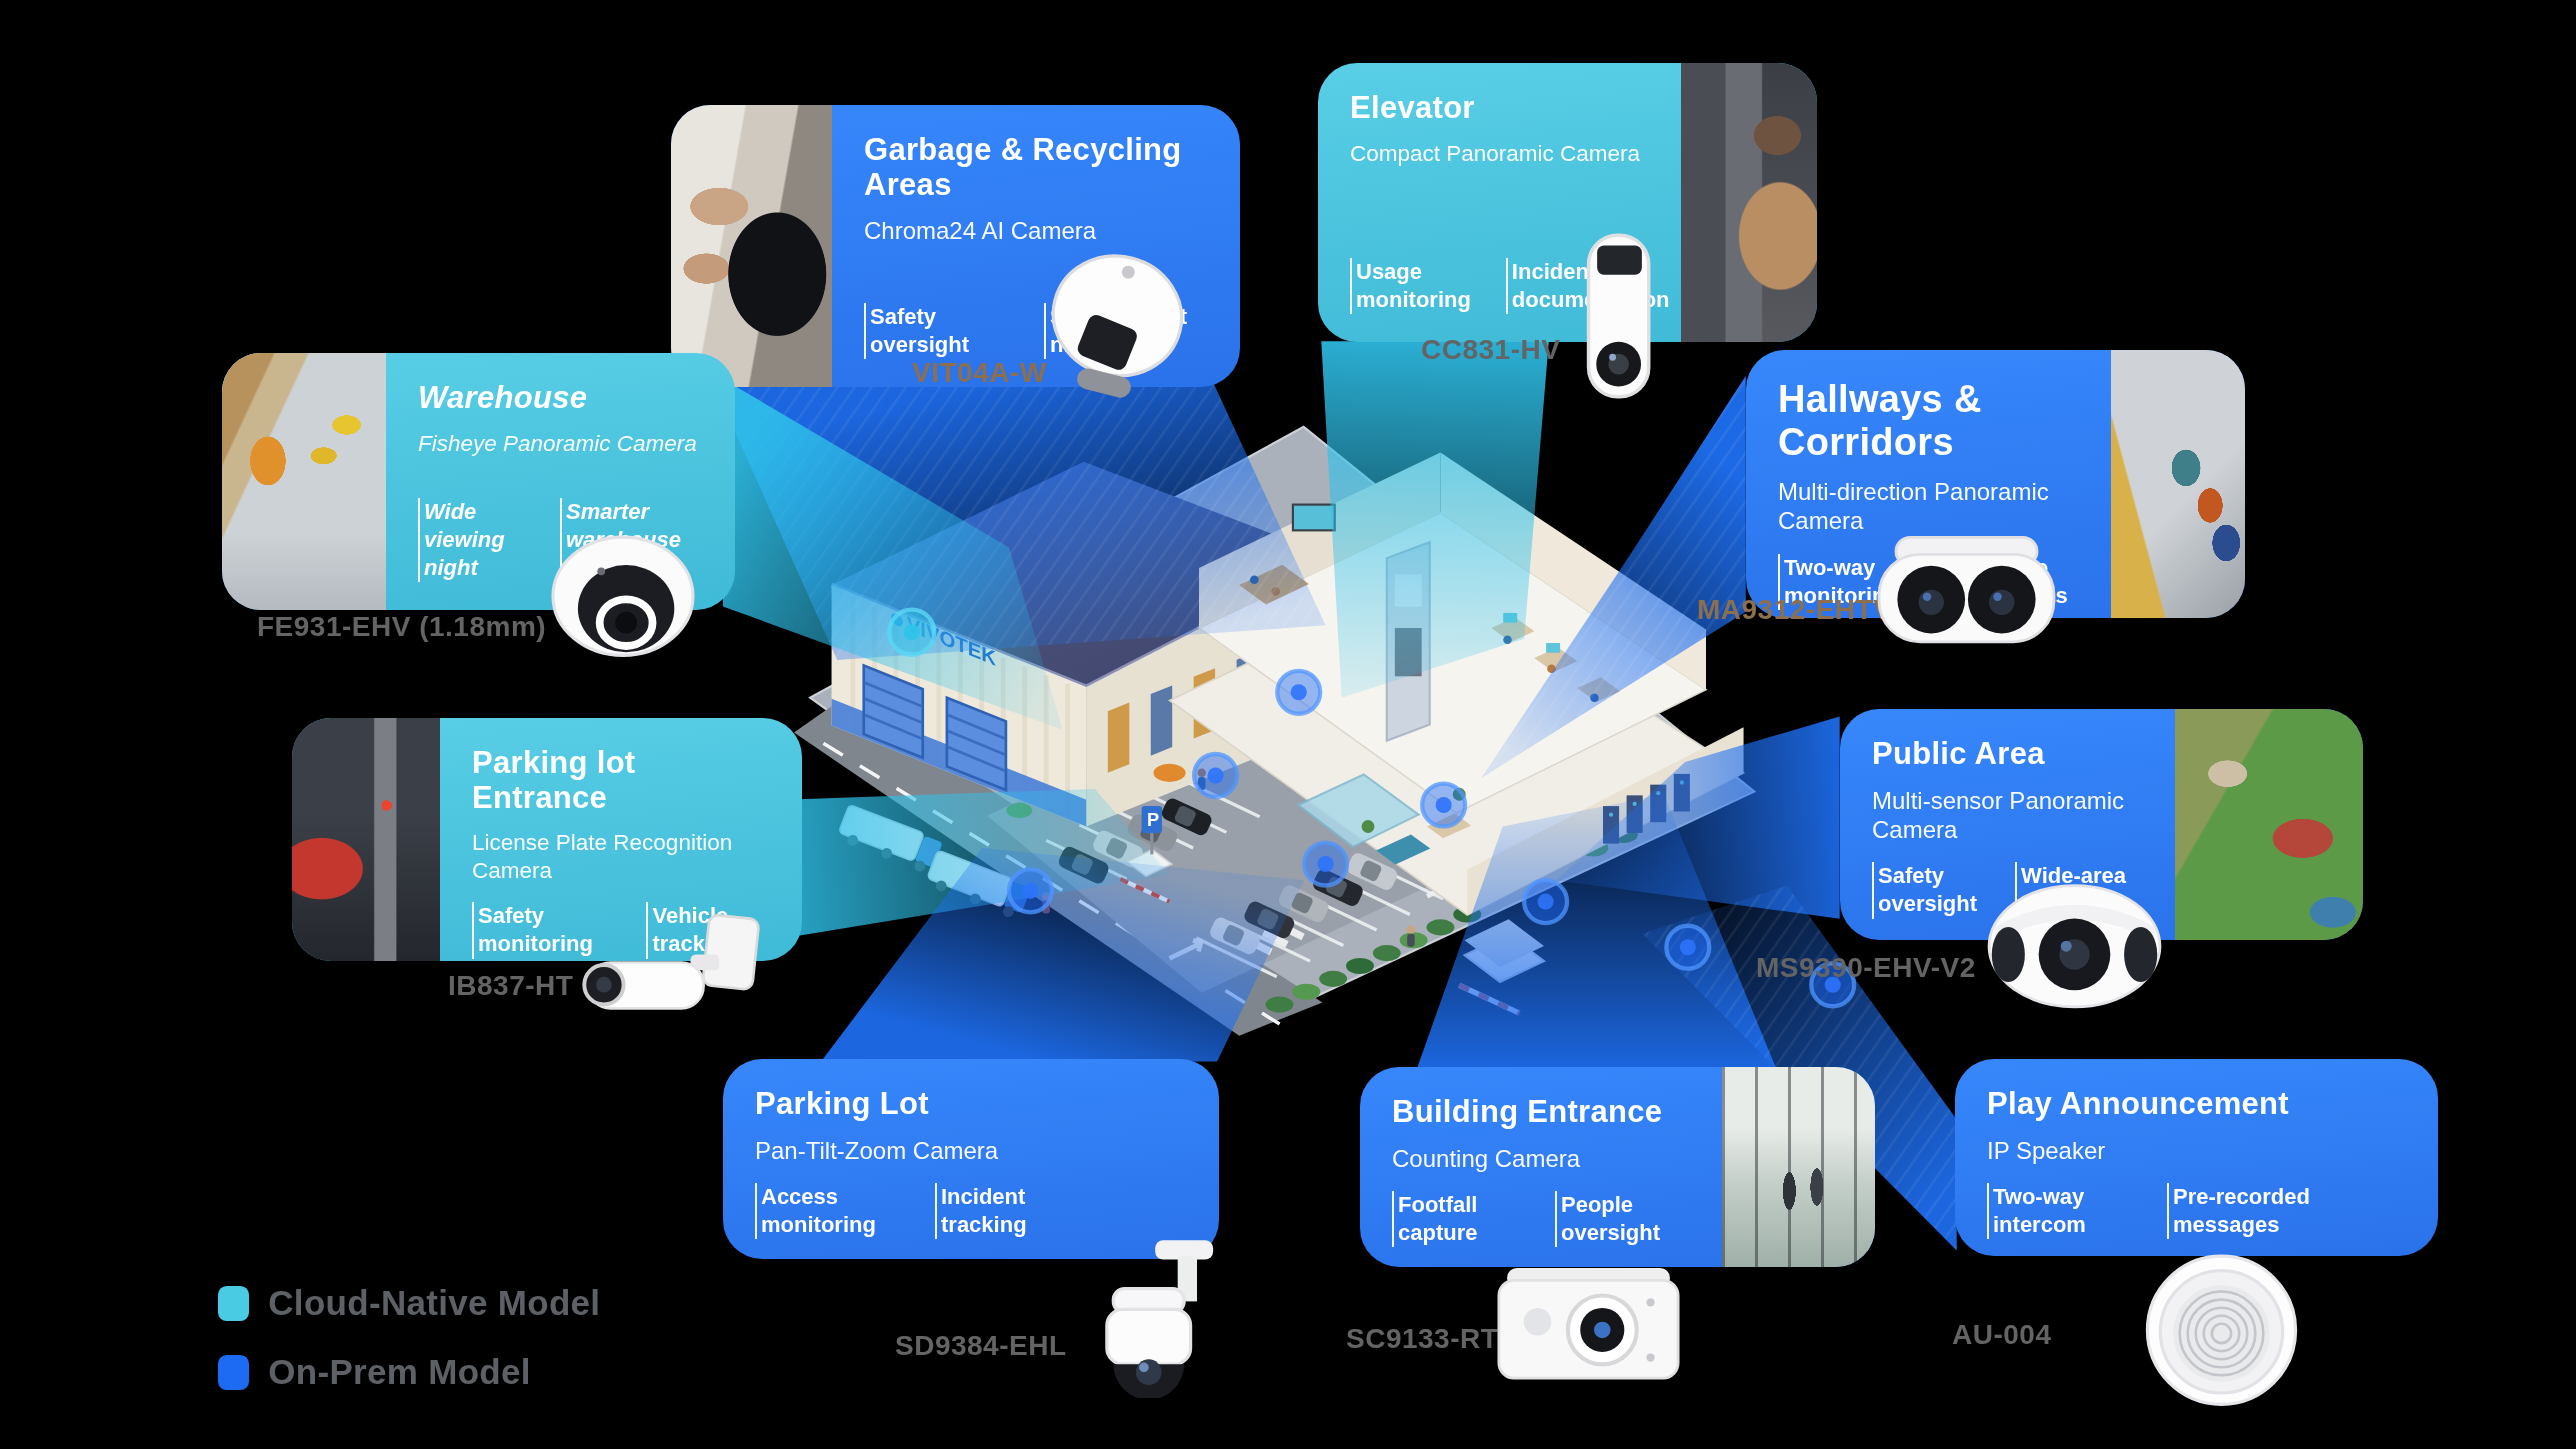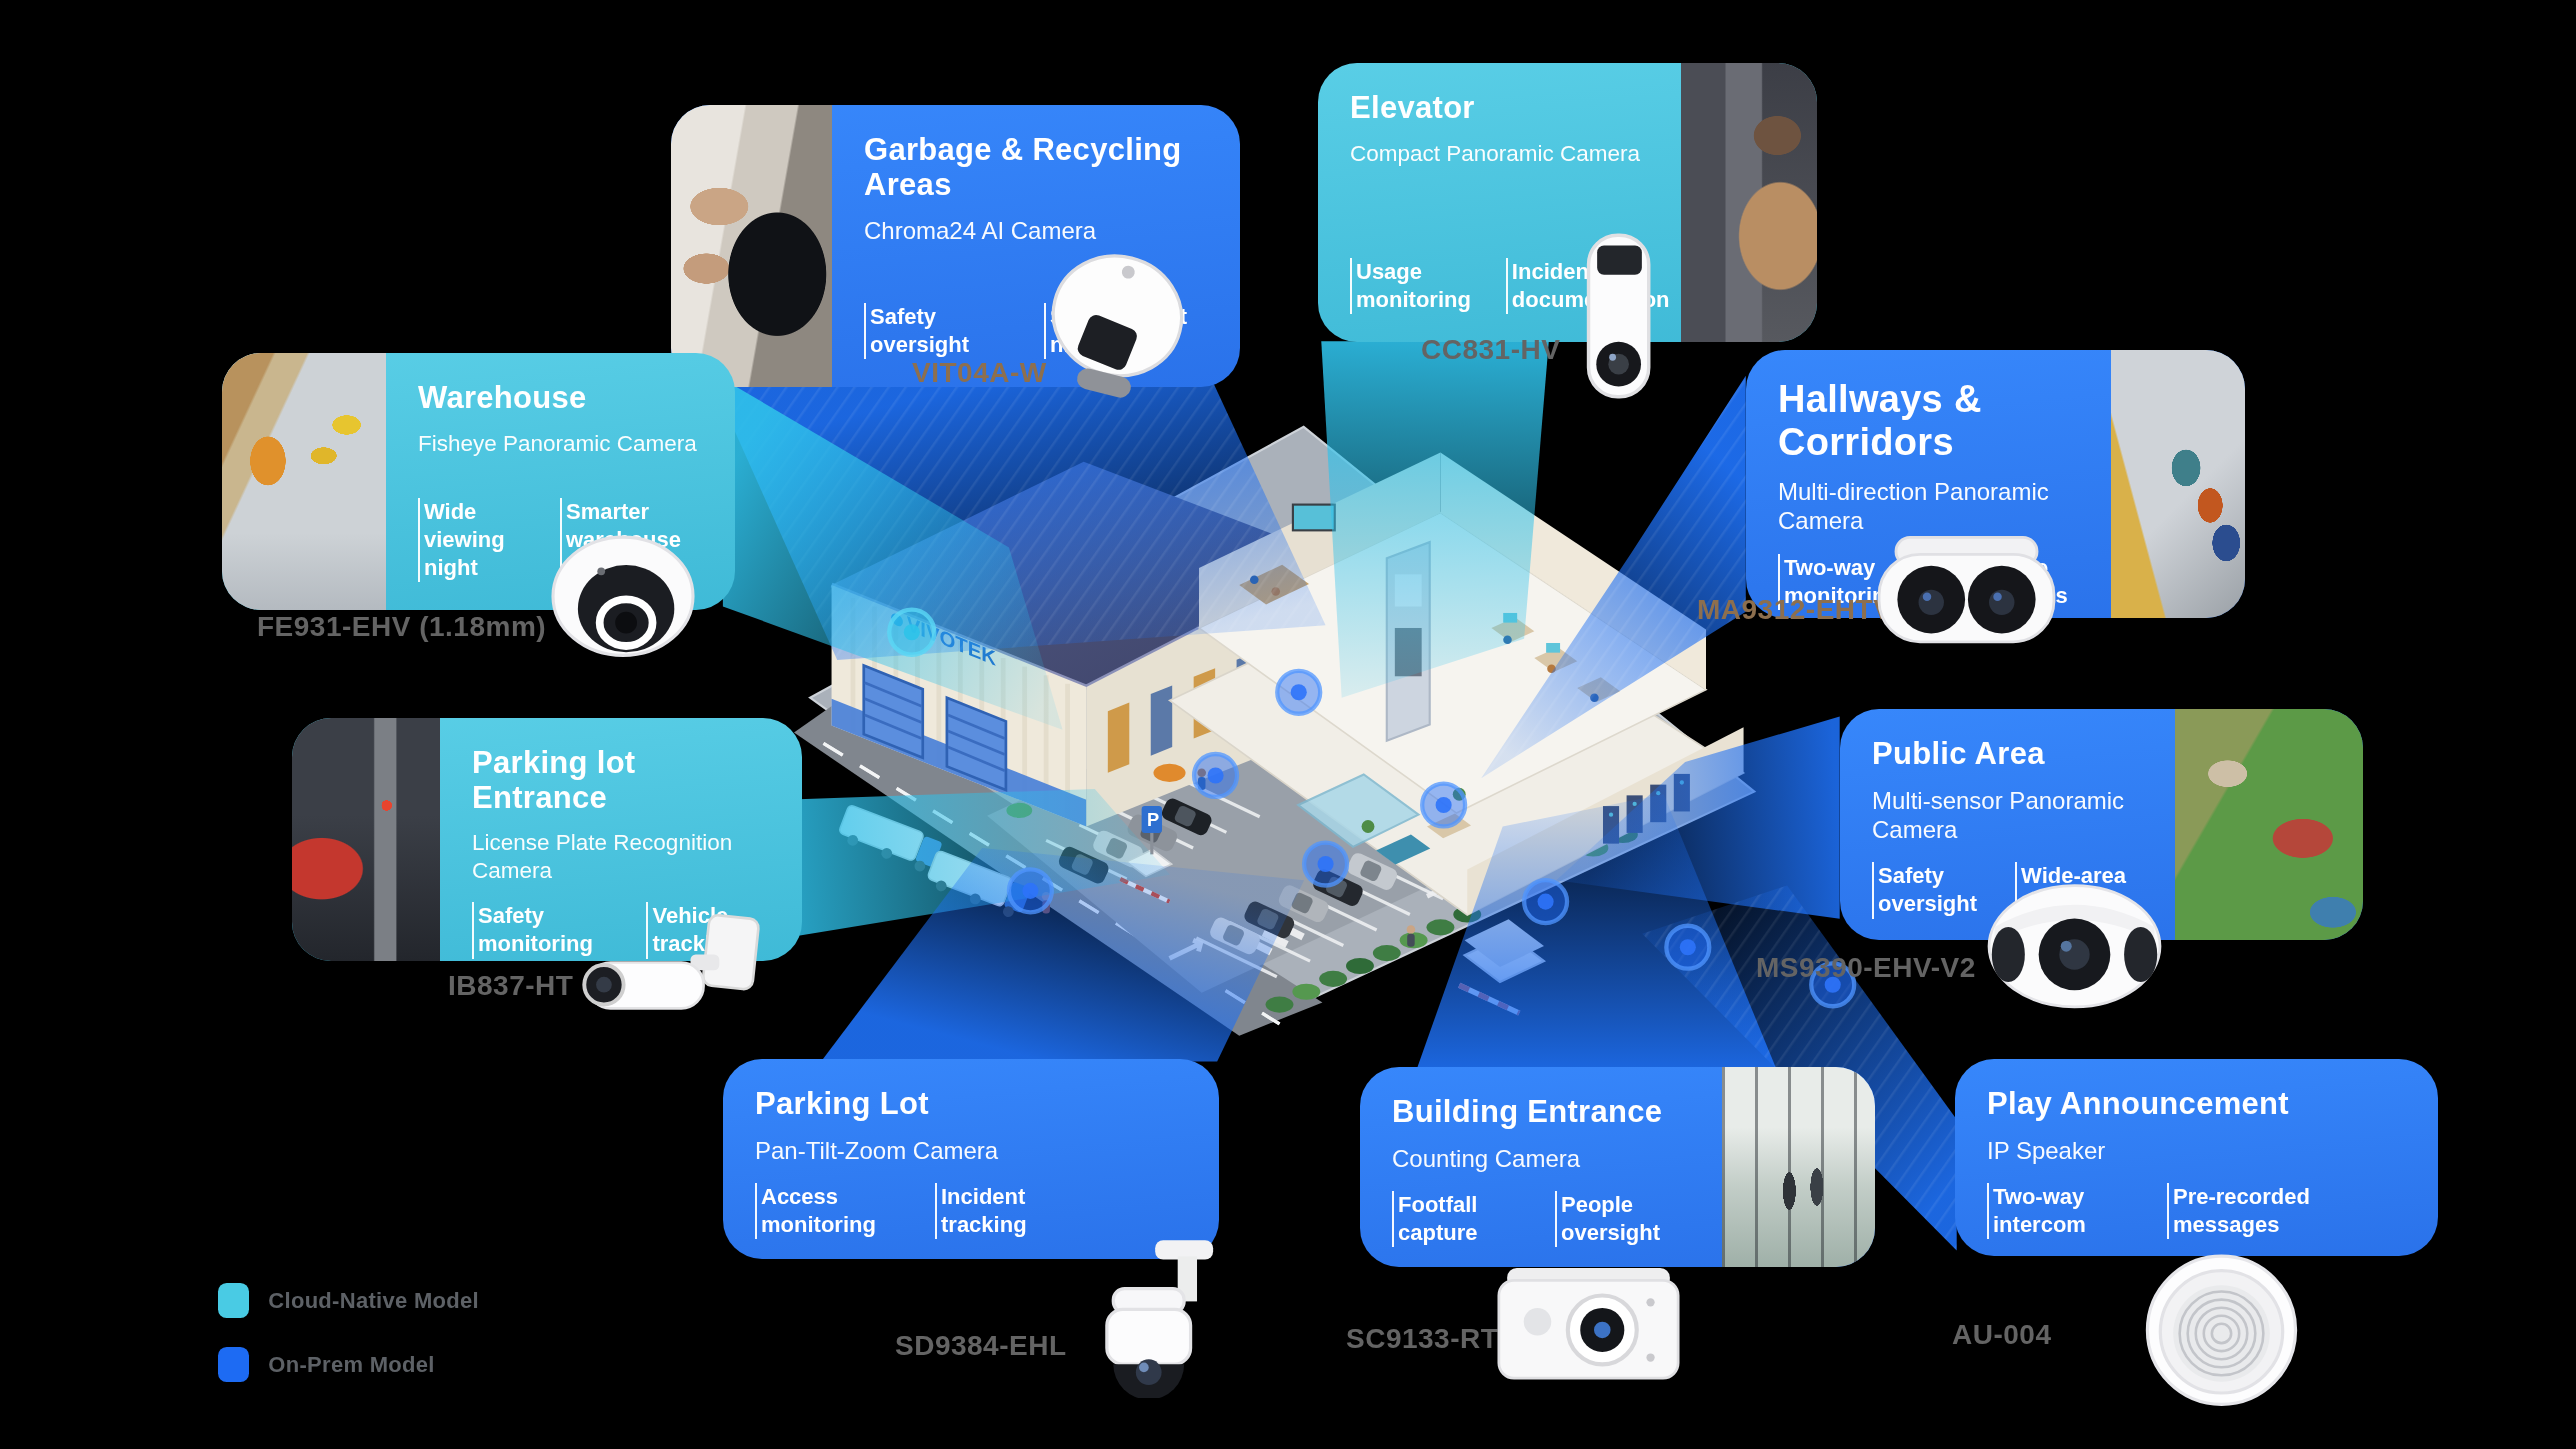--- a/index.html
+++ b/index.html
@@ -27,21 +27,21 @@
   .feature{font-size:22px;font-weight:600;line-height:1.28;border-left:2.7px solid rgba(255,255,255,.95);
            padding-left:4px;max-width:145px;}
 
   
   .c-garbage{left:671px;top:105px;width:569px;height:282px;}
   .c-garbage .photo{width:161px;}
   .c-garbage .title{max-width:338px;}
   .c-elevator{left:1318px;top:63px;width:499px;height:279px;}
   .c-elevator .photo{width:146px;}
   .c-elevator .subtitle{font-size:22.5px;}
-  .c-warehouse{left:222px;top:353px;width:513px;height:257px;}
+  .c-warehouse{left:222px;top:353px;width:513px;height:257px;font-style:italic;}
   .c-warehouse .photo{width:164px;}
   .c-warehouse .subtitle{font-size:22.5px;}
   .c-hallways{left:1746px;top:350px;width:499px;height:268px;}
   .c-hallways .photo{width:134px;}
   .c-hallways .title{font-size:38px;}
   .c-parking-entrance{left:292px;top:718px;width:510px;height:243px;}
   .c-parking-entrance .photo{width:148px;}
   .c-parking-entrance .subtitle{font-size:22.5px;}
   .c-public-area{left:1840px;top:709px;width:523px;height:231px;}
   .c-public-area .photo{width:188px;}
@@ -117,21 +117,21 @@
   .pr-hallways{left:1867px;top:529px;width:199px;height:134px;}
   .pr-parking-entrance{left:577px;top:910px;width:185px;height:118px;}
   .pr-public-area{left:1978px;top:880px;width:193px;height:131px;}
   .pr-parking-lot{left:1065px;top:1237px;width:161px;height:161px;}
   .pr-building-entrance{left:1484px;top:1261px;width:209px;height:131px;}
   .pr-play-announcement{left:2141px;top:1245px;width:161px;height:164px;}
 
   
   .legend-row{display:flex;align-items:center;gap:19.3px;margin-bottom:29px;}
   .legend-swatch{width:31px;height:35px;border-radius:8.6px;flex:0 0 auto;}
-  .legend-label{font-size:22px;font-weight:700;color:#5d6166;letter-spacing:0.3px;}
+  .legend-label{font-size:35px;font-weight:700;color:#5d6166;letter-spacing:0.3px;}
 </style>
 </head>
 <body>
 
 <div id="stage">
 
   <div id="building-layer">
     <svg width="971" height="639" viewBox="0 0 1810 1190">
       <defs>
         <linearGradient id="roofg" x1="0" y1="0" x2="1" y2="1">

